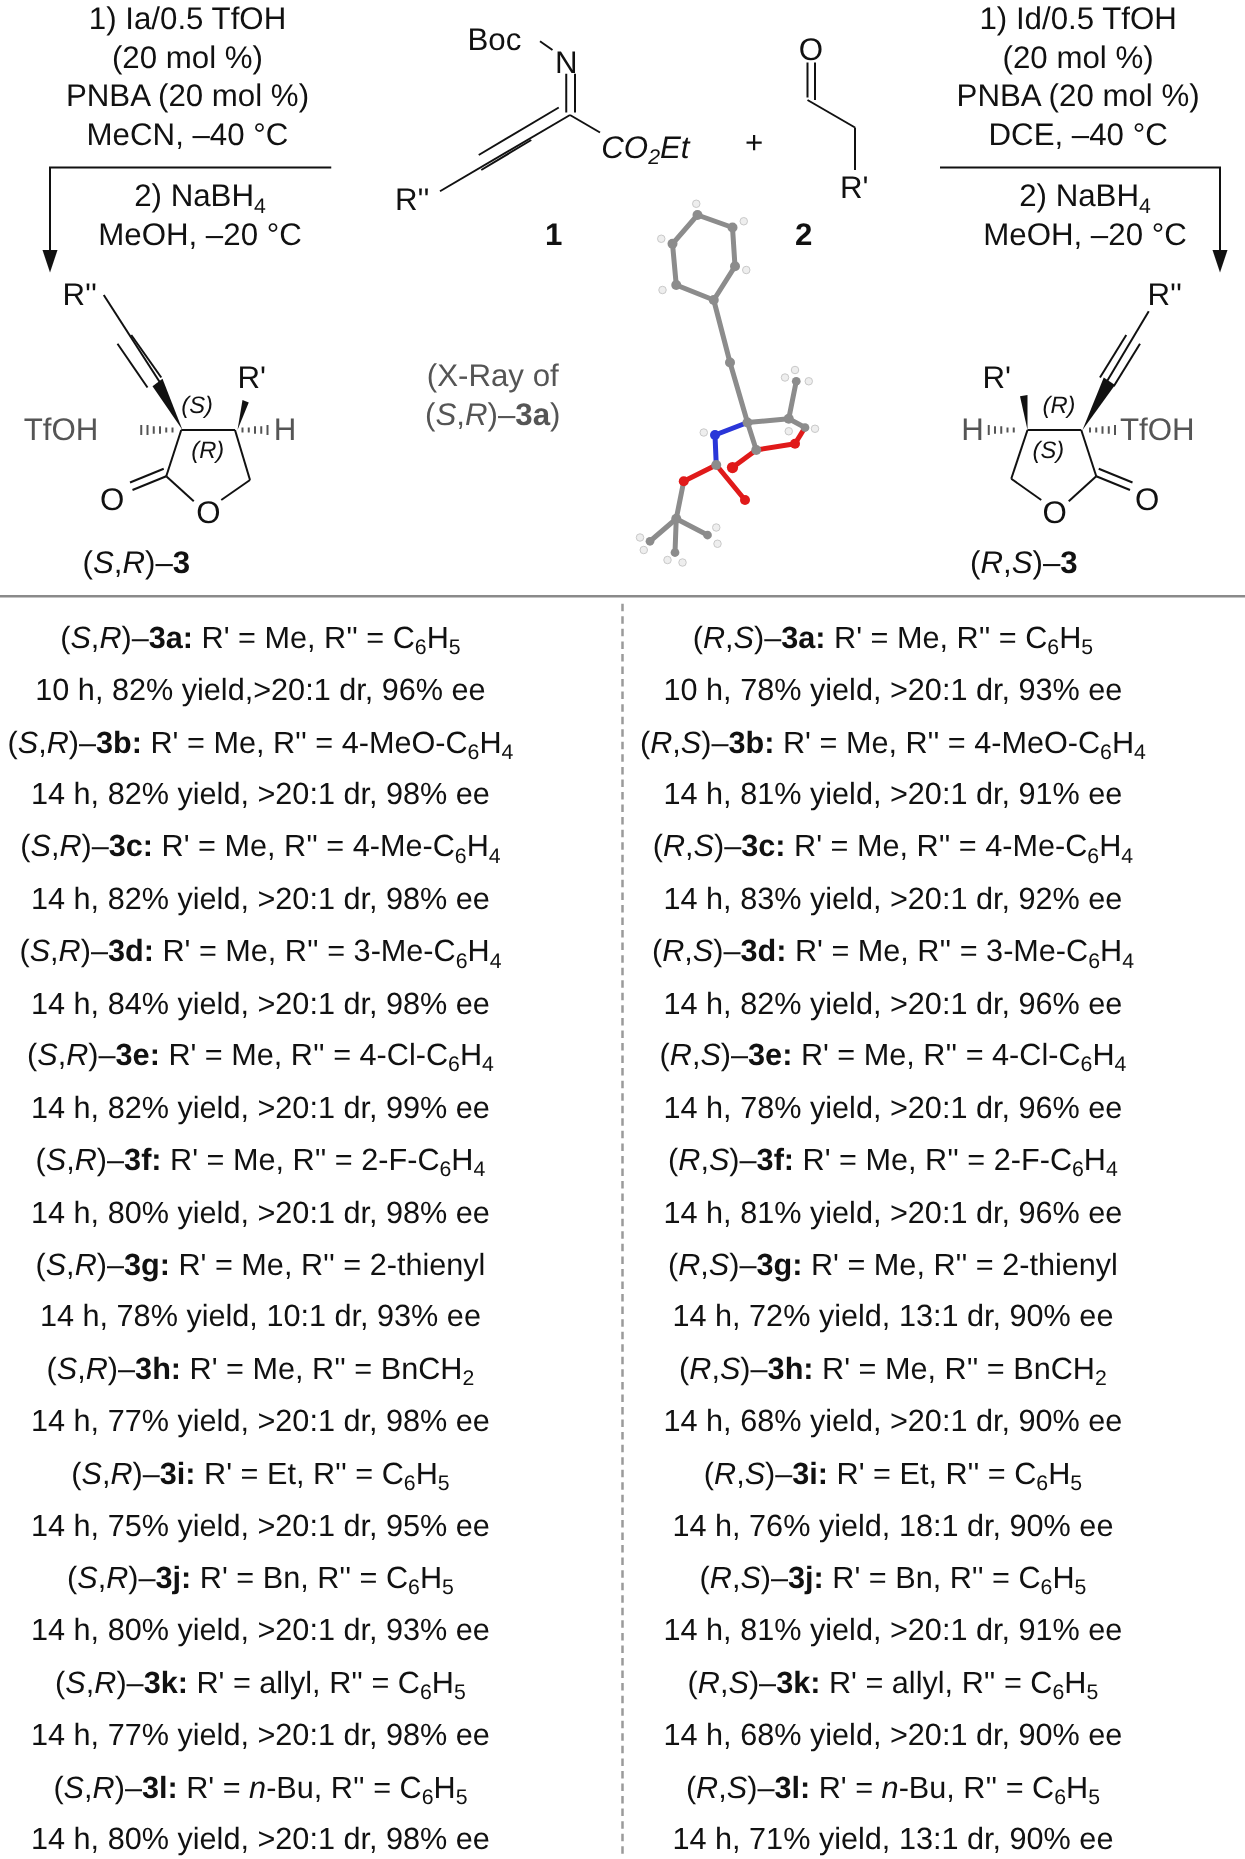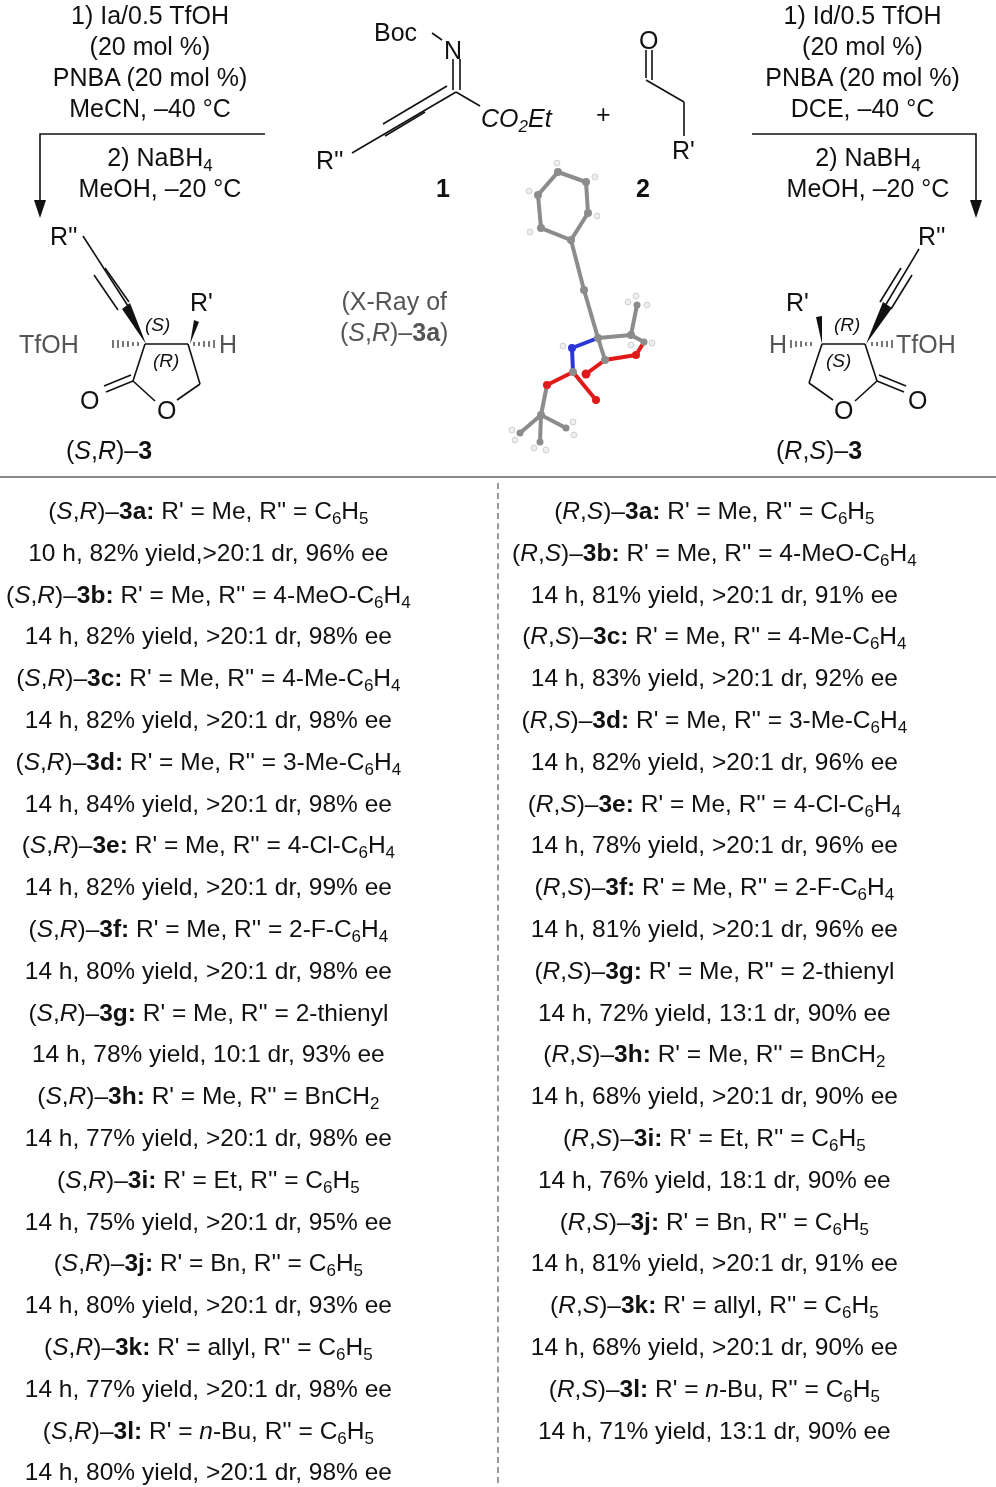--- a/index.html
+++ b/index.html
@@ -289,20 +289,21 @@
   </div>
 
   <div class="entry">
     <div class="row">(<span class="it">S</span>,<span class="it">R</span>)–<b>3l</b><b>:</b> <span>R' = </span><span class="it">n</span><span>-Bu</span><span>, R'' = </span><span>C</span><sub>6</sub><span>H</span><sub>5</sub></div>
     <div class="row">14 h, 80% yield, &gt;20:1 dr, 98% ee</div>
   </div>
 </div>
 <div class="col" style="left:512px;" id="col-right">
   <div class="entry">
     <div class="row">(<span class="it">R</span>,<span class="it">S</span>)–<b>3a</b><b>:</b> <span>R' = </span><span class="it"></span><span>Me</span><span>, R'' = </span><span>C</span><sub>6</sub><span>H</span><sub>5</sub></div>
+    <div class="row">10 h, 78% yield, &gt;20:1 dr, 93% ee</div>
   </div>
 
   <div class="entry">
     <div class="row">(<span class="it">R</span>,<span class="it">S</span>)–<b>3b</b><b>:</b> <span>R' = </span><span class="it"></span><span>Me</span><span>, R'' = </span><span>4-MeO-C</span><sub>6</sub><span>H</span><sub>4</sub></div>
     <div class="row">14 h, 81% yield, &gt;20:1 dr, 91% ee</div>
   </div>
 
   <div class="entry">
     <div class="row">(<span class="it">R</span>,<span class="it">S</span>)–<b>3c</b><b>:</b> <span>R' = </span><span class="it"></span><span>Me</span><span>, R'' = </span><span>4-Me-C</span><sub>6</sub><span>H</span><sub>4</sub></div>
     <div class="row">14 h, 83% yield, &gt;20:1 dr, 92% ee</div>

